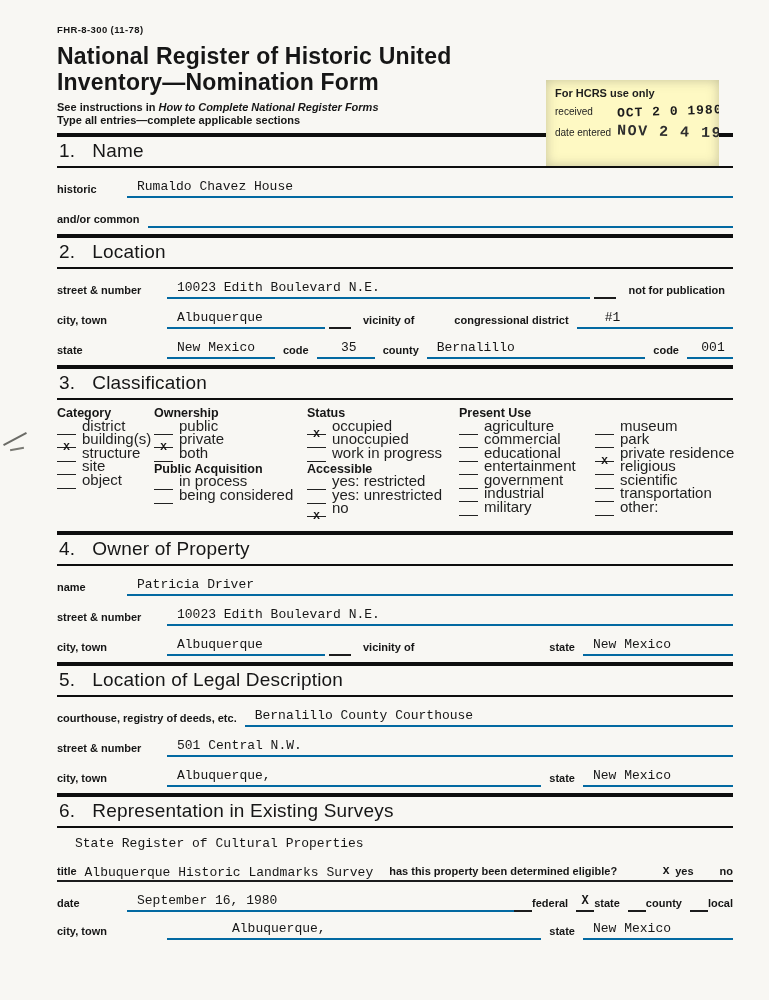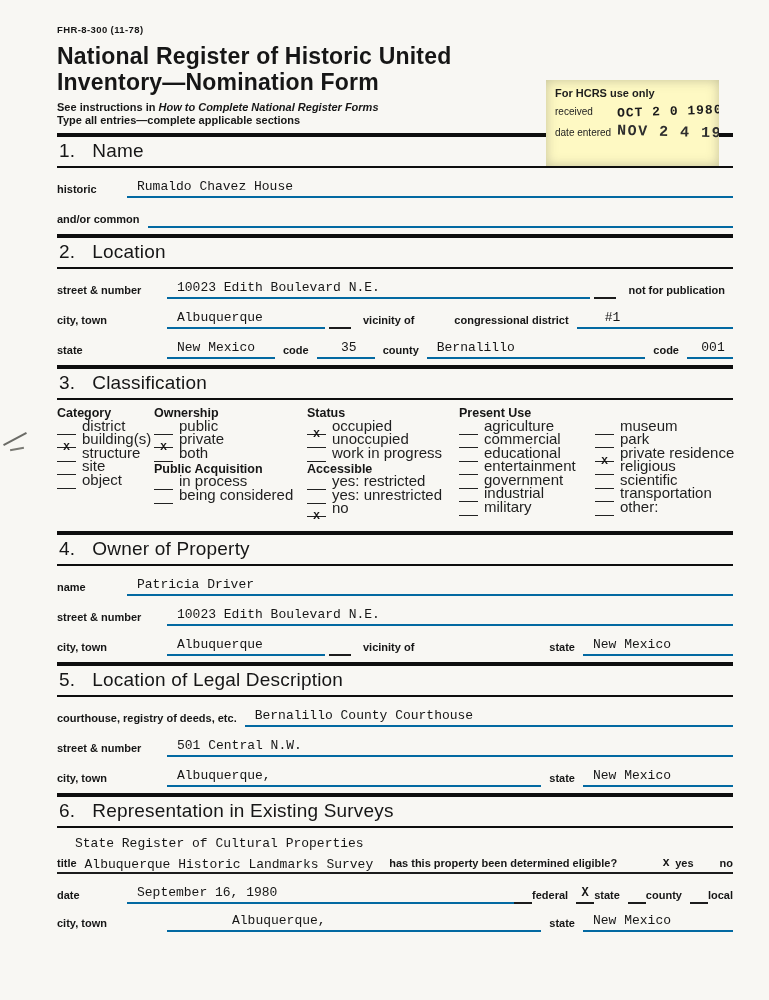--- a/index.html
+++ b/index.html
@@ -55,21 +55,21 @@
   .classif { display:flex; margin-top:6px; padding-bottom:8px; }
   .ccol { flex:none; }
   .chead { font-size:12.5px; font-weight:bold; height:15px; white-space:nowrap; }
   .citem { display:flex; align-items:flex-end; height:13.5px; }
   .cb { width:19px; min-width:19px; border-bottom:1.5px solid #222; text-align:center; margin-right:6px; height:12px; }
   .cmark { font-family:"Liberation Mono", monospace; font-size:11px; font-weight:bold; line-height:12px; display:inline-block; }
   .clabel { font-size:15px; font-weight:normal; color:#1f1f1f; white-space:nowrap; padding-bottom:1px; }
 
   
   .s6line1 { margin-top:8px; padding-left:18px; }
-  .s6row2 { display:flex; align-items:flex-end; margin-top:4px; }
+  .s6row2 { display:flex; align-items:flex-end; margin-top:12px; }
 
   .squiggle { position:absolute; left:2px; top:438px; width:26px; height:2px; background:#6b6b66; transform:rotate(-28deg); }
   .squiggle2 { position:absolute; left:10px; top:448px; width:14px; height:2px; background:#7a7a74; transform:rotate(-10deg); }
 </style>
 </head>
 <body>
 
 <div class="page">
 
   <div class="form-number">FHR-8-300 (11-78)</div>

